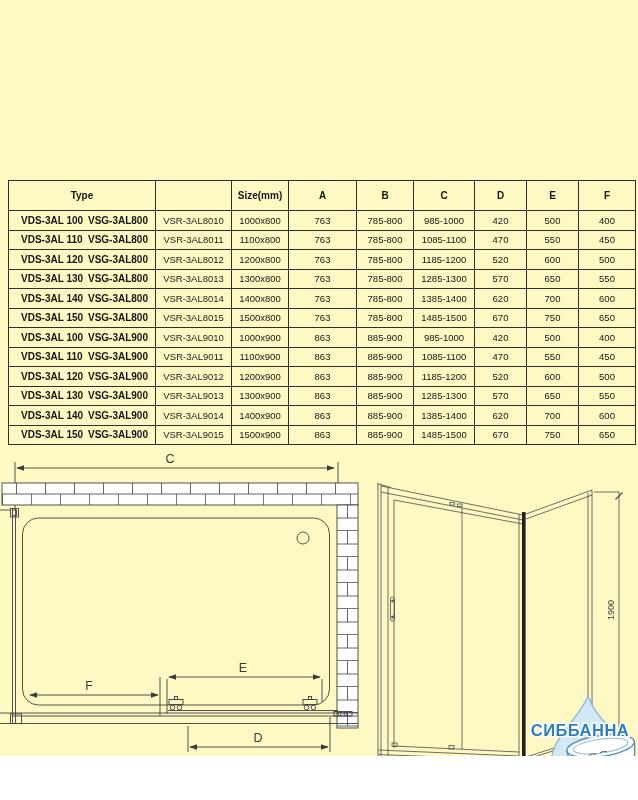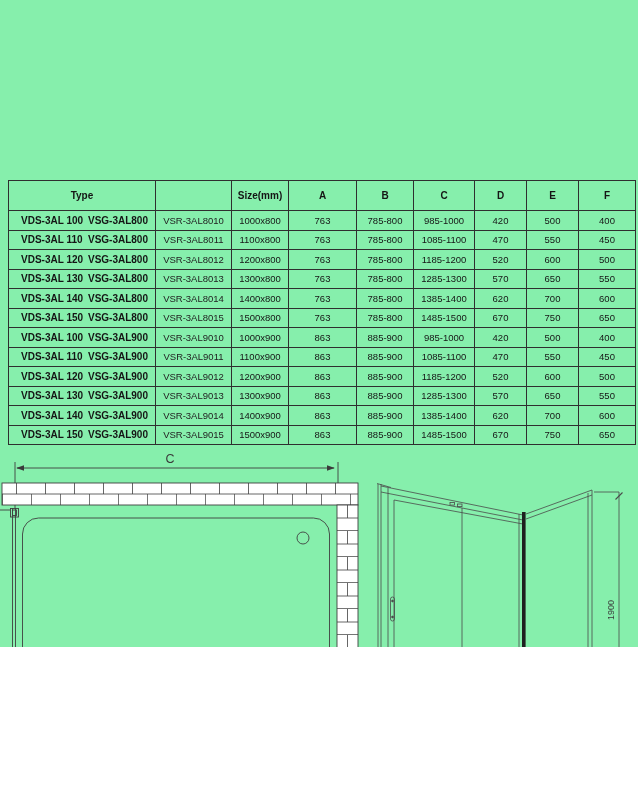--- a/index.html
+++ b/index.html
@@ -1,16 +1,16 @@
 <!DOCTYPE html>
 <html><head>
 <meta charset="utf-8">
 <style>
   html,body{margin:0;padding:0;background:#fff;}
-  .page{position:relative;width:638px;height:647px;background:#86efac;overflow:hidden;
+  .page{position:relative;width:638px;height:756px;background:#fef9c3;overflow:hidden;
         font-family:"Liberation Sans",sans-serif;}
   
   .spec-table{position:absolute;left:8px;top:180px;width:627px;height:265px;
               border-collapse:collapse;table-layout:fixed;color:#151515;}
   .spec-table th,.spec-table td{border:1px solid #2f2f2f;text-align:center;vertical-align:middle;
               padding:0;font-size:9.5px;white-space:nowrap;overflow:hidden;}
   .spec-table thead th{font-weight:bold;font-size:10px;height:29px;}
   .type-wrap{display:flex;justify-content:space-between;align-items:center;padding:0 7px 0 12px;}
   .model{font-weight:bold;font-size:10px;}
   .code-cell{font-size:9.6px;color:#222;}

